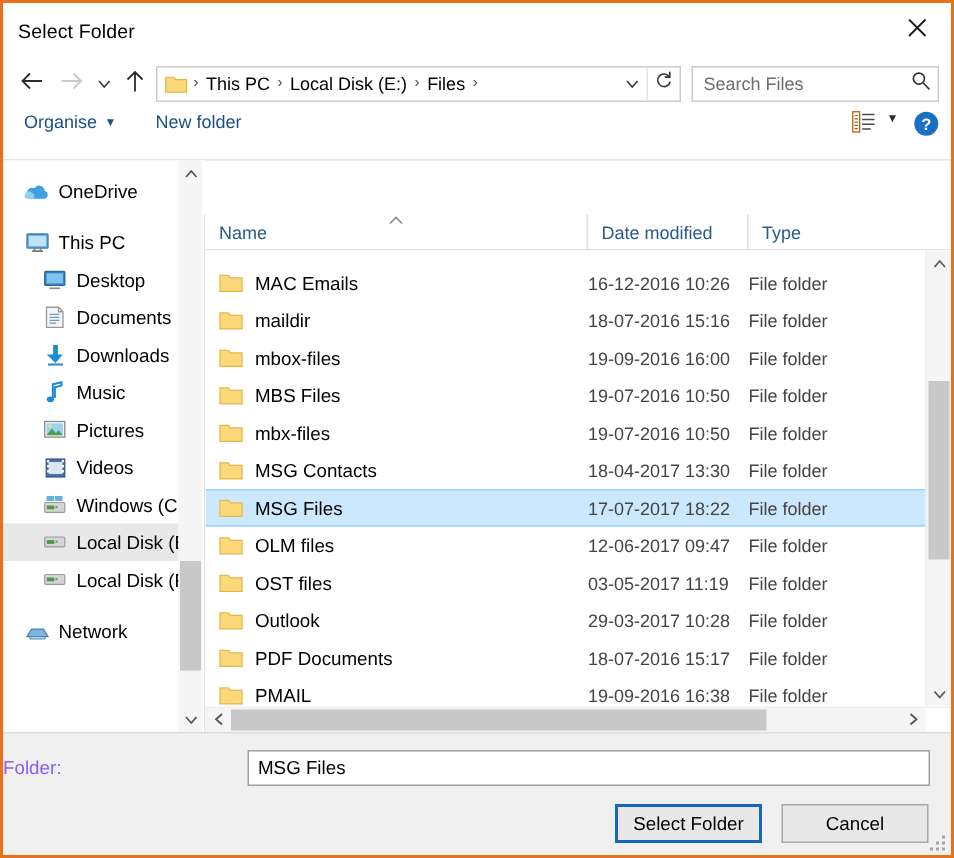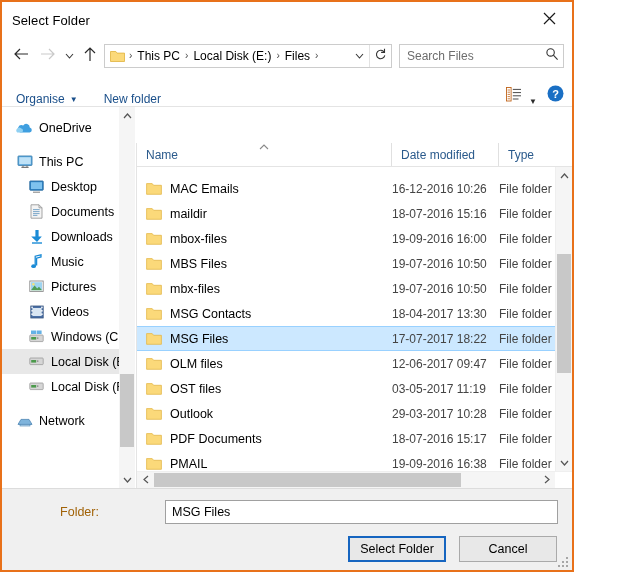--- a/index.html
+++ b/index.html
@@ -6,21 +6,21 @@
   html, body {
     margin: 0; padding: 0;
     width: 636px; height: 572px;
     overflow: hidden;
     font-family: "Liberation Sans", sans-serif;
   }
   body { background: #ffffff; }
 
   .dialog {
     position: relative;
-    width: 574px; height: 572px;
+    width: 636px; height: 572px;
     border: 2px solid #e8711a;
     background: #ffffff;
     display: flex;
     flex-direction: column;
   }
 
   
   .titlebar {
     height: 36px;
     flex: 0 0 36px;
@@ -122,21 +122,21 @@
     flex: 1 1 auto;
     font-size: 12px;
     color: #6d6d6d;
   }
 
   
   .cmdbar {
     height: 32px;
     flex: 0 0 32px;
     display: flex;
-    align-items: flex-end;
+    align-items: flex-start;
     padding: 0 8px 0 14px;
     background: #ffffff;
   }
   .cmd-item {
     font-size: 12px;
     color: #1a4f8a;
     margin-right: 26px;
     display: flex;
     align-items: center;
     gap: 5px;
@@ -358,23 +358,23 @@
     position: relative;
     padding: 0;
   }
   .folder-row {
     display: flex;
     align-items: center;
     padding: 11px 14px 0 0;
   }
   .folder-label {
     flex: 0 0 163px;
-    text-align: center;
+    text-align: left;
     font-size: 12.5px;
-    color: #a16207;
+    color: #8b5cf6;
     padding-right: 8px;
   }
   .folder-input {
     flex: 1 1 auto;
     height: 24px;
     background: #ffffff;
     border: 1px solid #a0a0a0;
     display: flex;
     align-items: center;
     padding-left: 6px;

